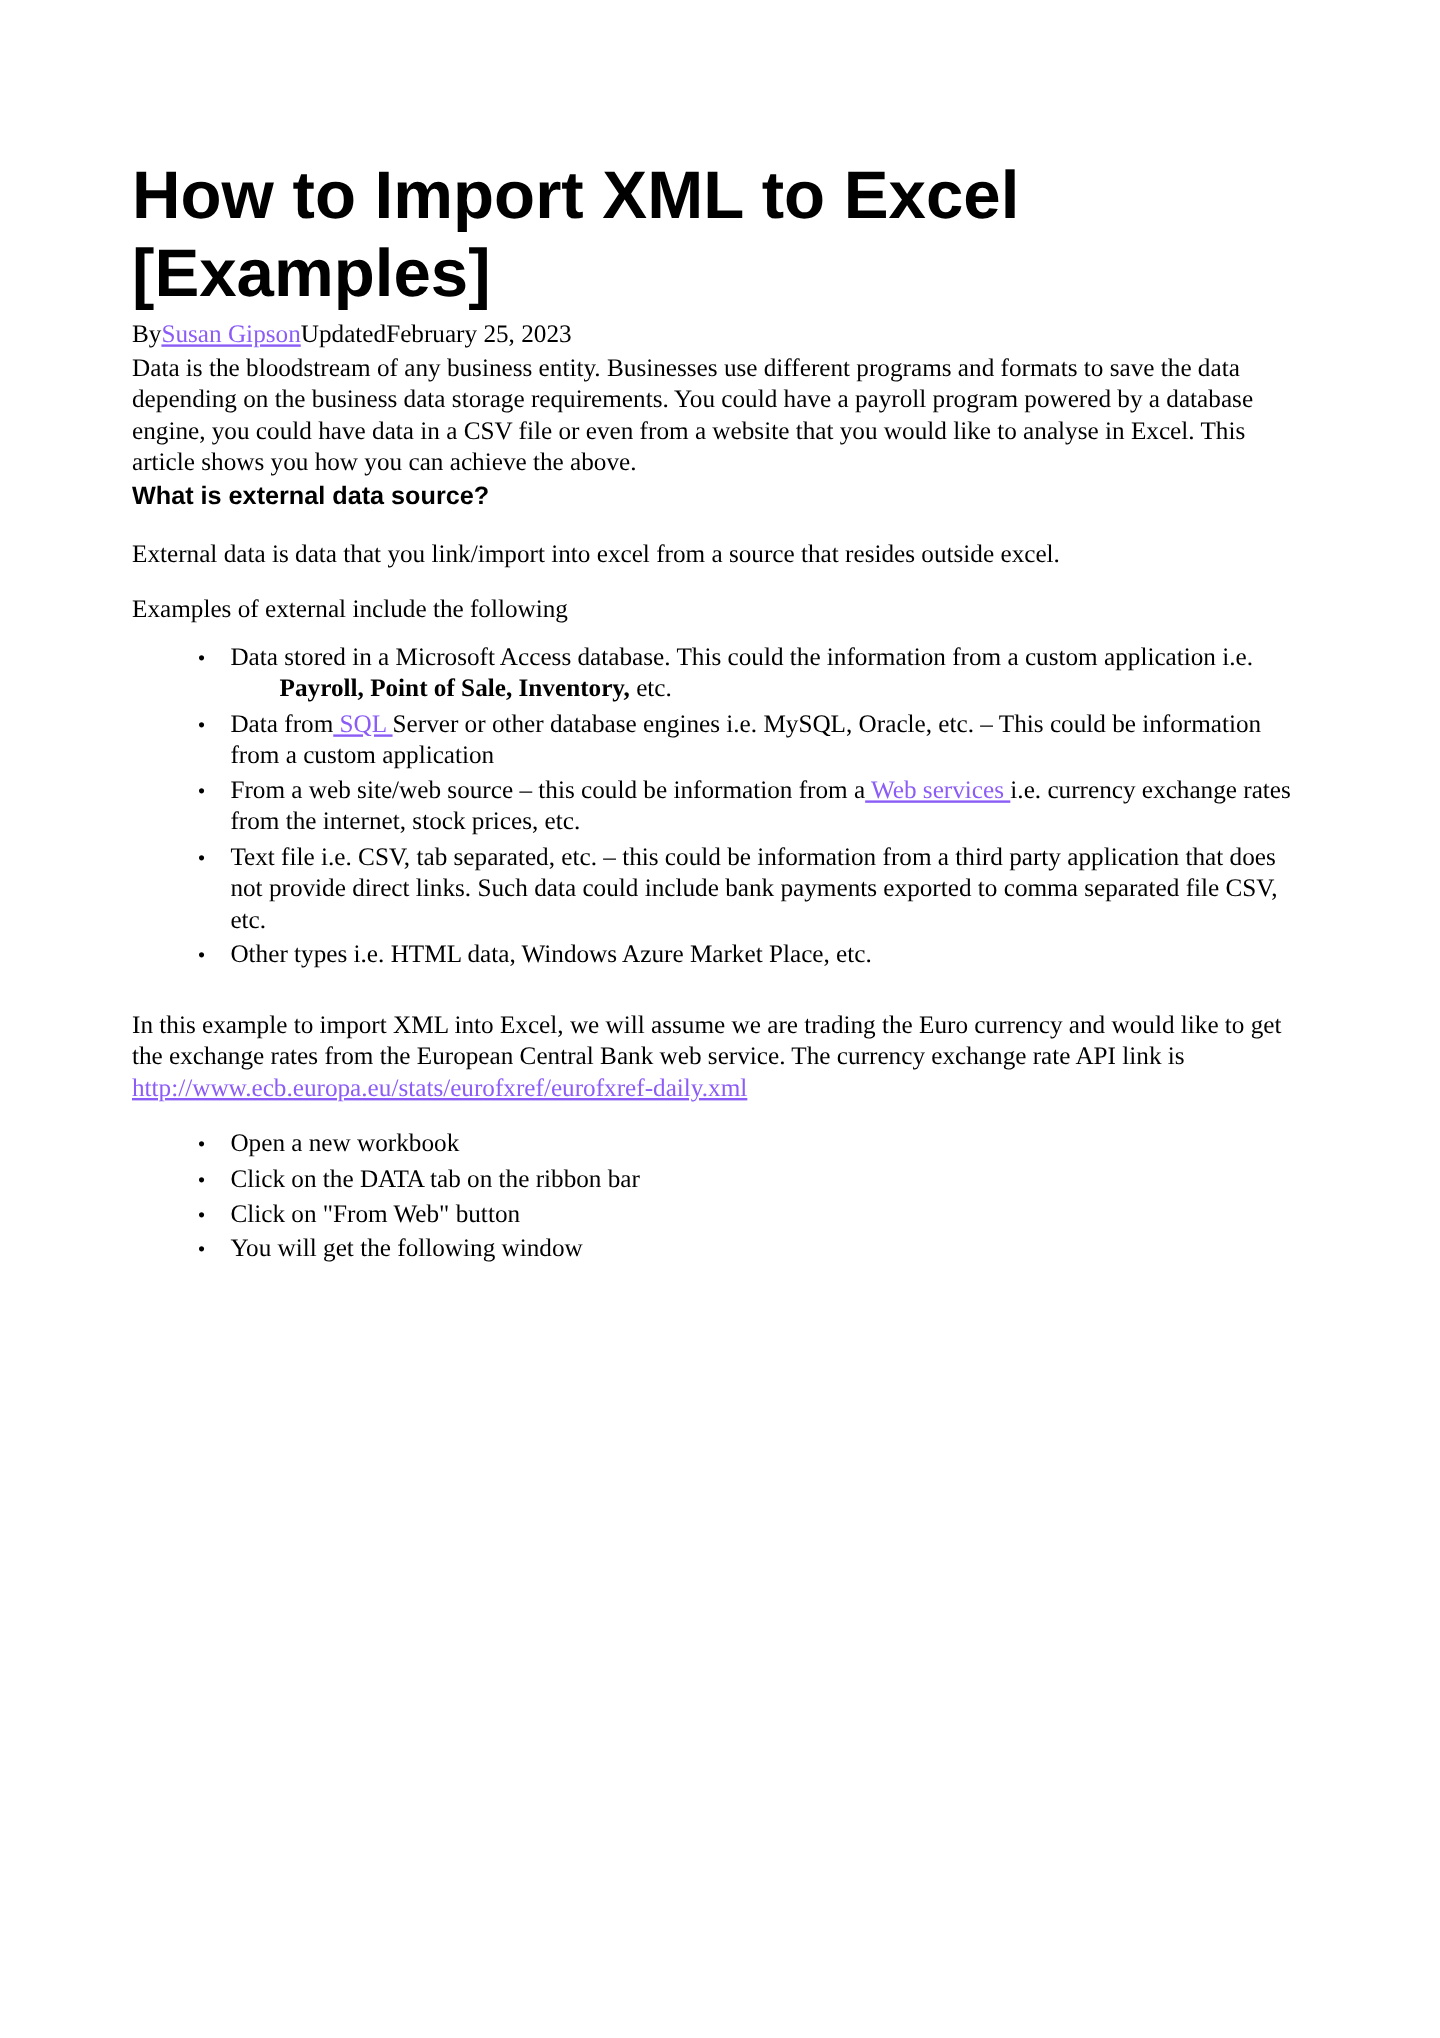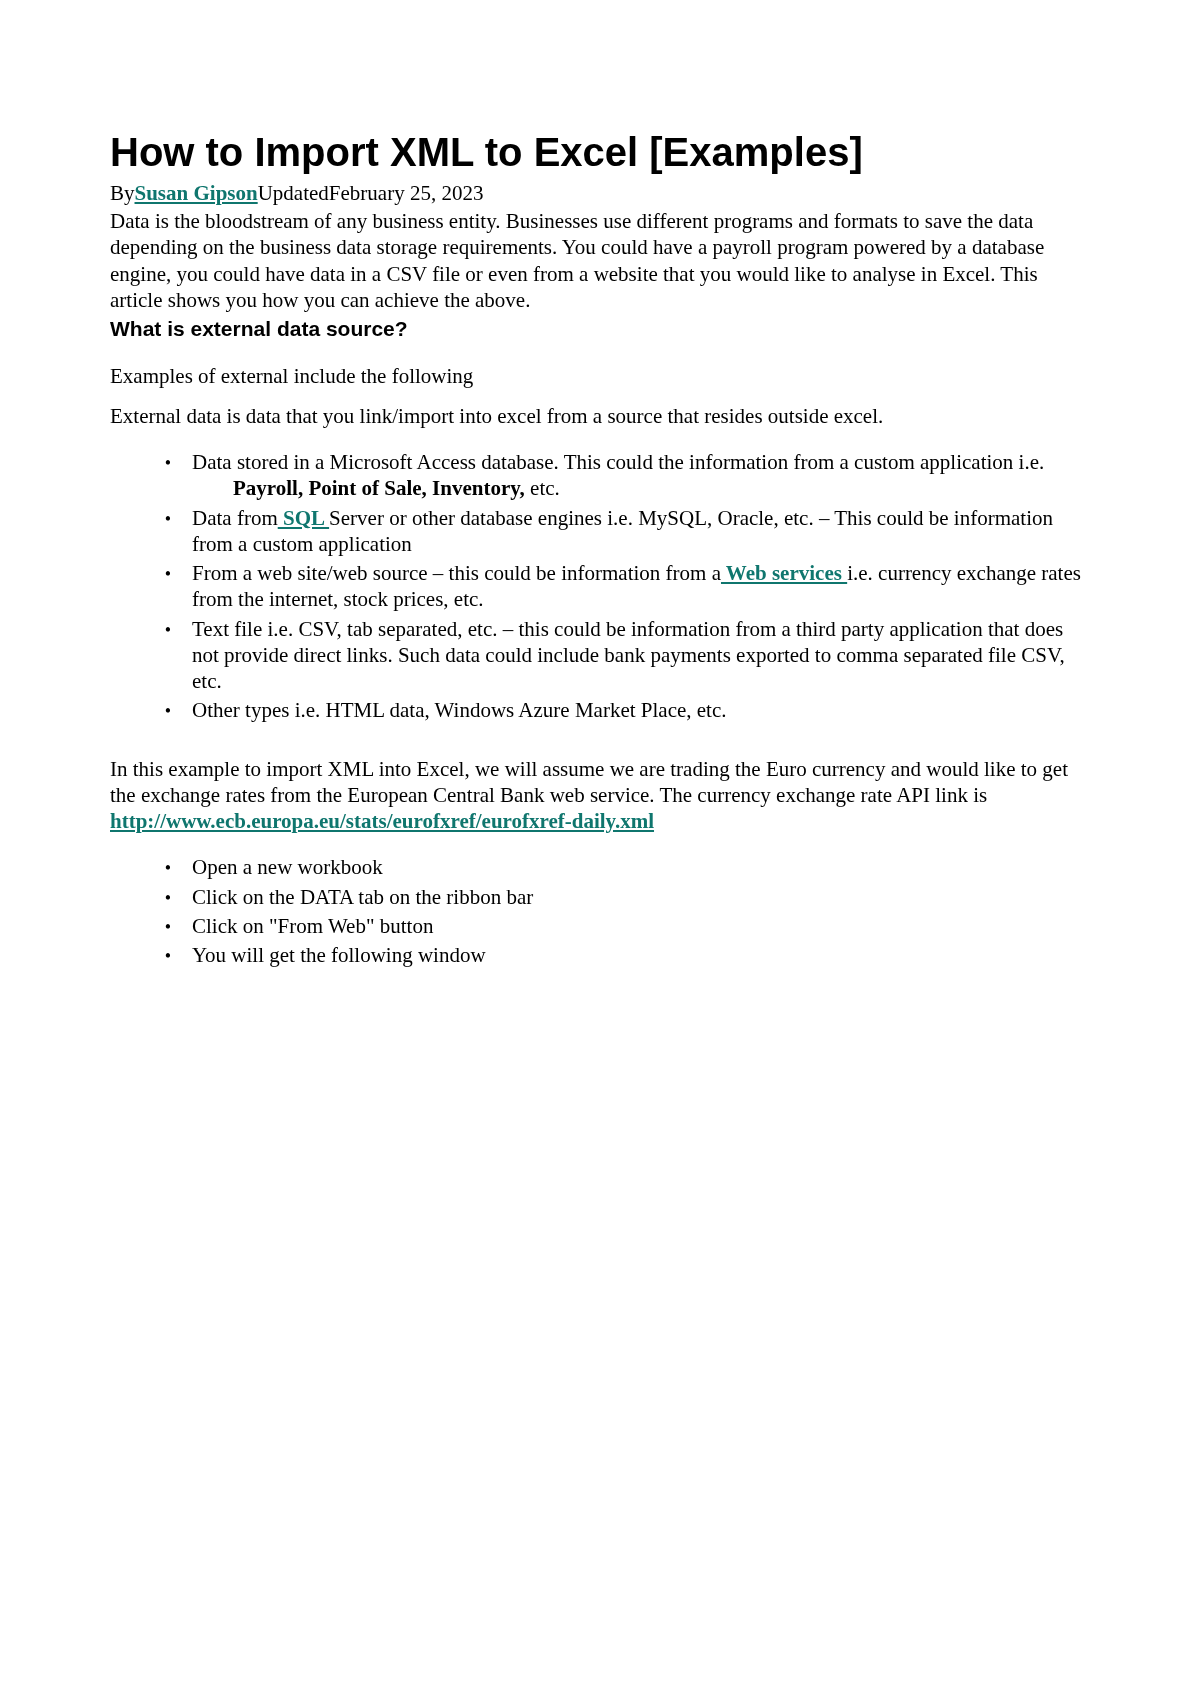--- a/index.html
+++ b/index.html
@@ -13,31 +13,30 @@
       height: 1698px;
       font-family: "Times New Roman", Times, serif;
       color: #000;
     }
     .page {
       padding: 130px 110px 0 110px;
     }
     h1 {
       font-family: Arial, Helvetica, sans-serif;
       font-weight: bold;
-      font-size: 40px;
+      font-size: 56px;
       margin-bottom: 6px;
     }
     .byline {
       font-size: 21px;
       margin-bottom: 2px;
     }
     .link {
-      color: #0f766e;
+      color: #8b5cf6;
       text-decoration: underline;
-      font-weight: bold;
     }
     .intro {
       font-size: 21px;
       line-height: 1.25;
     }
     h2 {
       font-family: Arial, Helvetica, sans-serif;
       font-weight: bold;
       font-size: 21px;
       margin-bottom: 18px;
@@ -81,22 +80,22 @@
   <h1>How to Import XML to Excel [Examples]</h1>
 
   <div class="byline">
     <span>By</span><a href="#" class="link">Susan Gipson</a><span>Updated</span><span>February 25, 2023</span>
   </div>
 
   <p class="intro">Data is the bloodstream of any business entity. Businesses use different programs and formats to save the data depending on the business data storage requirements. You could have a payroll program powered by a database engine, you could have data in a CSV file or even from a website that you would like to analyse in Excel. This article shows you how you can achieve the above.</p>
 
   <h2 class="h2-tight">What is external data source?</h2>
 
+  <p class="body">External data is data that you link/import into excel from a source that resides outside excel.</p>
   <p class="body body-tight">Examples of external include the following</p>
-  <p class="body">External data is data that you link/import into excel from a source that resides outside excel.</p>
 
   <ul>
     <li>
       <span>Data stored in a Microsoft Access database. This could the information from a custom application i.e. </span><span class="bold">Payroll, Point of Sale, Inventory,</span><span> etc.</span>
     </li>
     <li>
       <span>Data from</span><a href="#" class="link"> SQL </a><span>Server or other database engines i.e. MySQL, Oracle, etc. – This could be information from a custom application</span>
     </li>
     <li>
       <span>From a web site/web source – this could be information from a</span><a href="#" class="link"> Web services </a><span>i.e. currency exchange rates from the internet, stock prices, etc.</span>

